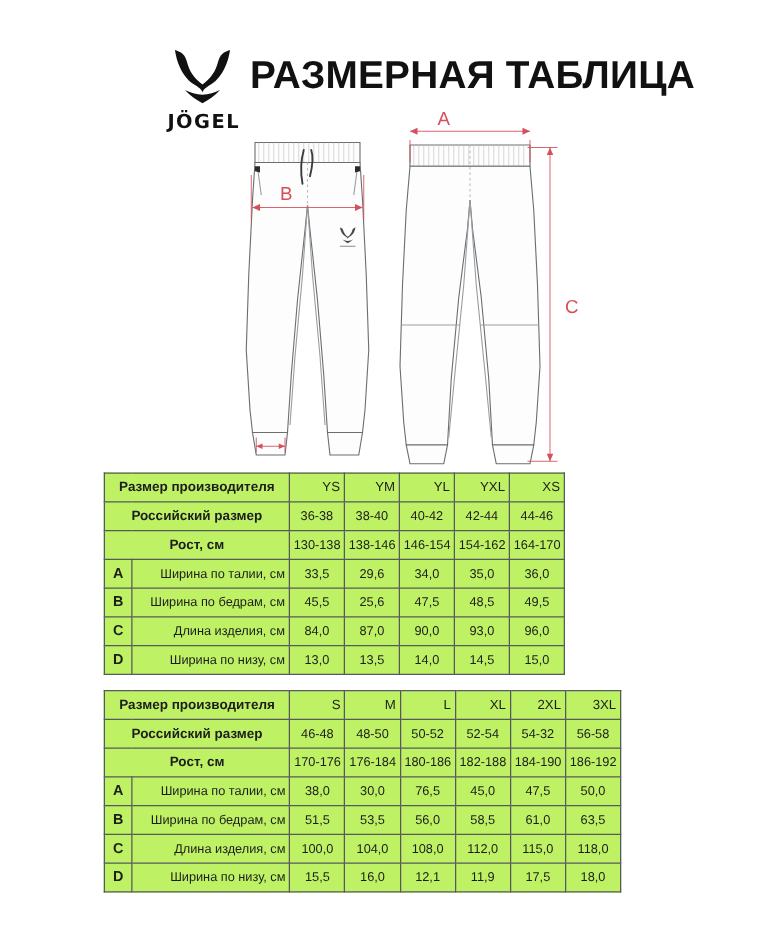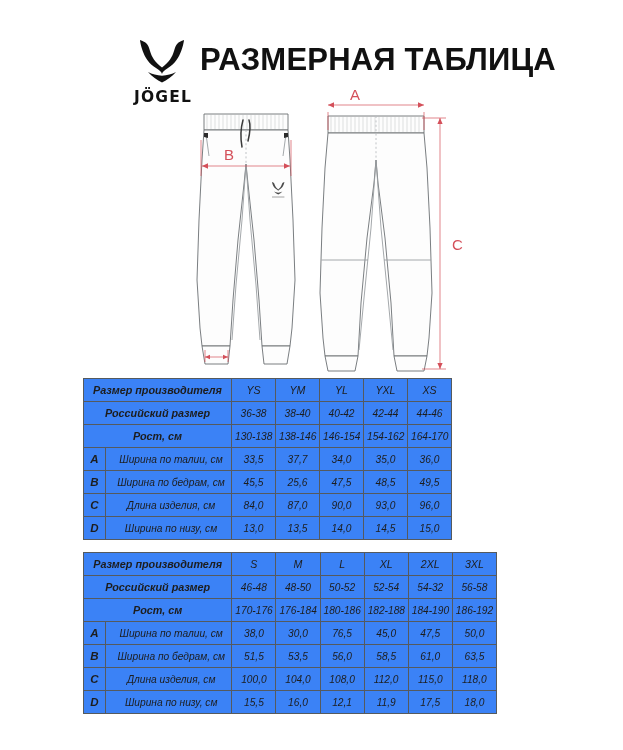--- a/index.html
+++ b/index.html
@@ -78,22 +78,21 @@
     position: absolute;
     left: 306px;
     top: 0px;
   }
 
   
   .size-table {
     position: absolute;
     border-collapse: collapse;
     table-layout: fixed;
-    background: #3b82f6;
-    font-style: italic;
+    background: #bef264;
   }
   #table-youth { left: 83px; top: 378px; width: 369px; }
   #table-adult { left: 83px; top: 552px; width: 414px; }
 
   .size-table td {
     border: 1px solid #555a5e;
     height: 22px;
     padding: 0 3px;
     font-size: 10.2px;
     text-align: center;
@@ -108,26 +107,27 @@
     font-weight: bold;
     font-size: 10.8px;
     text-align: center;
   }
   td.letter-cell {
     font-weight: bold;
     font-size: 11.5px;
     width: 22px;
   }
   td.desc-cell {
-    text-align: center;
+    text-align: right;
     padding-left: 8px;
     font-size: 10.2px;
   }
   td.size-head {
     font-size: 10.6px;
+    text-align: right;
   }
   td.value-cell {
     font-size: 10.2px;
   }
 </style>
 </head>
 <body>
 
 <div id="header">
 
@@ -293,21 +293,21 @@
       <td class="value-cell">130-138</td>
       <td class="value-cell">138-146</td>
       <td class="value-cell">146-154</td>
       <td class="value-cell">154-162</td>
       <td class="value-cell">164-170</td>
     </tr>
     <tr>
       <td class="letter-cell">A</td>
       <td class="desc-cell">Ширина по талии, см</td>
       <td class="value-cell">33,5</td>
-      <td class="value-cell">37,7</td>
+      <td class="value-cell">29,6</td>
       <td class="value-cell">34,0</td>
       <td class="value-cell">35,0</td>
       <td class="value-cell">36,0</td>
     </tr>
     <tr>
       <td class="letter-cell">B</td>
       <td class="desc-cell">Ширина по бедрам, см</td>
       <td class="value-cell">45,5</td>
       <td class="value-cell">25,6</td>
       <td class="value-cell">47,5</td>

